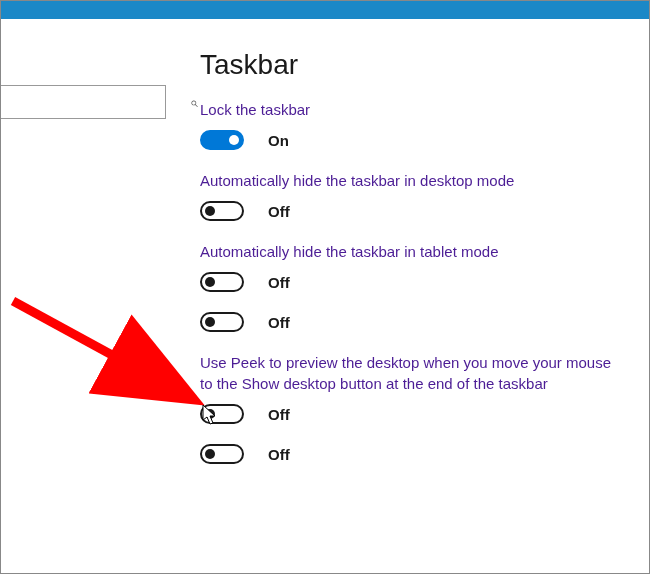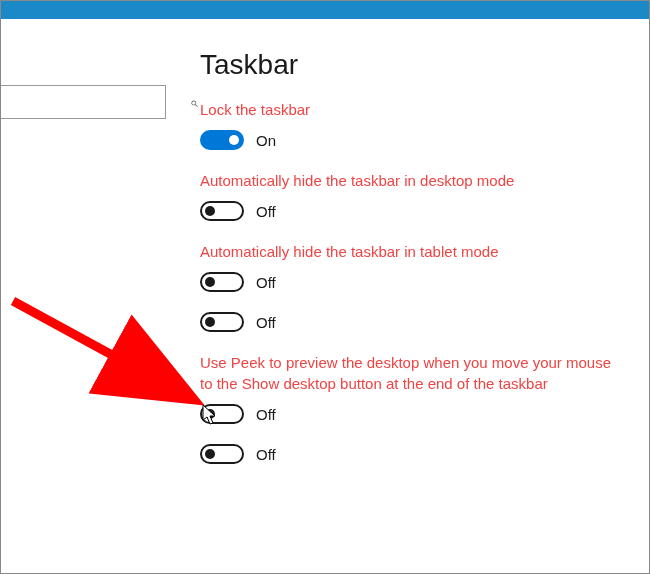--- a/index.html
+++ b/index.html
@@ -57,29 +57,30 @@
       font-weight: 300;
       font-size: 28px;
       color: #1a1a1a;
       margin-bottom: 18px;
     }
     .setting {
       margin-bottom: 20px;
     }
     .setting-label {
       font-size: 15px;
-      color: #ef4444;
+      color: #4c1d95;
       line-height: 1.4;
       margin-bottom: 10px;
       max-width: 420px;
     }
     .toggle-row {
       display: flex;
       align-items: center;
-      gap: 12px;
+      gap: 24px;
+      font-weight: bold;
     }
     .toggle {
       width: 44px;
       height: 20px;
       border-radius: 20px;
       position: relative;
       cursor: pointer;
     }
     .toggle.off {
       border: 2px solid #1a1a1a;

